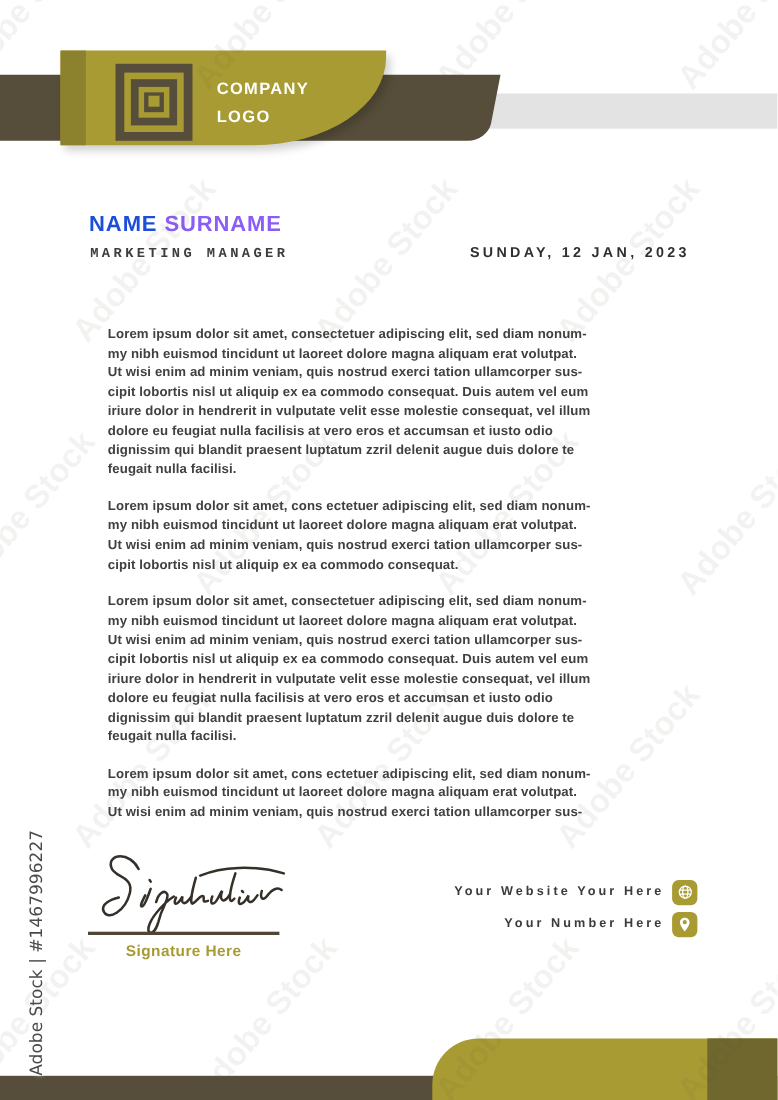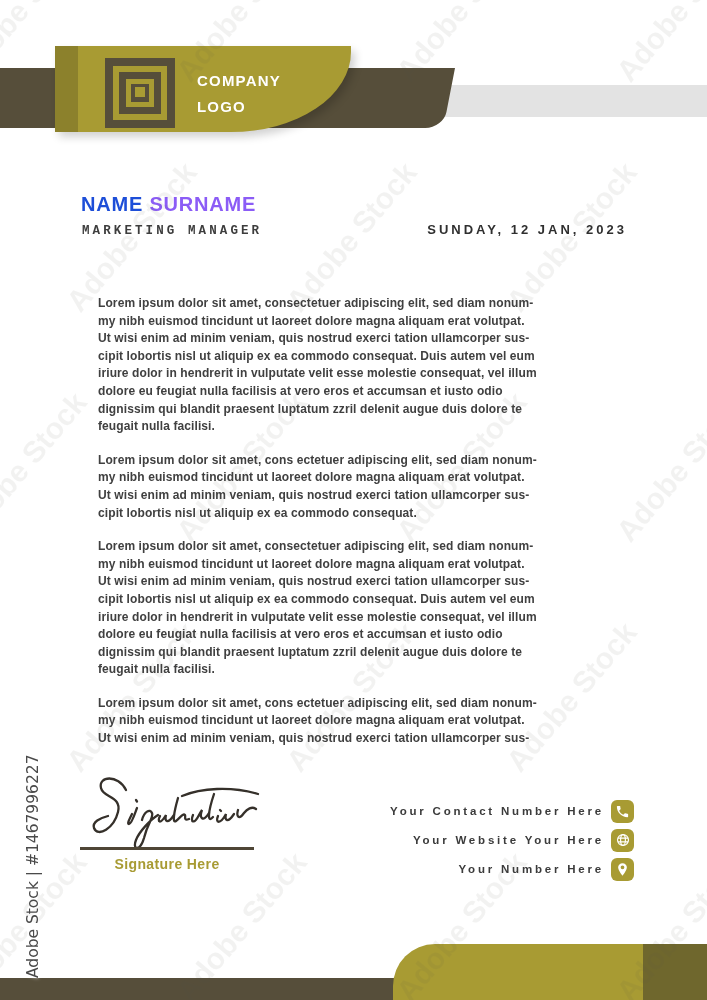--- a/index.html
+++ b/index.html
@@ -129,28 +129,20 @@
       <path d="M132 48 C129 55 134 57 140 46 C138 53 142 55 148 46"></path>
       <path d="M152 42 C150 49 153 52 158 45 C161 41 166 38 170 41"></path>
       <path d="M96 28 C115 20 145 18 172 26"></path>
     </g>
   </svg>
   <div class="sig-line"></div>
   <div class="sig-label">Signature Here</div>
 
   <div class="contact">
     <div class="contact-row">
-      <span class="label">Your Contact Number Here</span>
-      <span class="cicon">
-        <svg width="15" height="15" viewBox="0 0 24 24">
-          <path fill="#ffffff" d="M6.62 10.79c1.44 2.83 3.76 5.14 6.59 6.59l2.2-2.2c.27-.27.67-.36 1.02-.24 1.12.37 2.33.57 3.57.57.55 0 1 .45 1 1V20c0 .55-.45 1-1 1-9.39 0-17-7.61-17-17 0-.55.45-1 1-1h3.5c.55 0 1 .45 1 1 0 1.25.2 2.45.57 3.57.11.35.03.74-.25 1.02l-2.2 2.2z"></path>
-        </svg>
-      </span>
-    </div>
-    <div class="contact-row">
       <span class="label">Your Website Your Here</span>
       <span class="cicon">
         <svg width="16" height="16" viewBox="0 0 24 24" fill="none" stroke="#ffffff" stroke-width="1.8">
           <circle cx="12" cy="12" r="8.2"></circle>
           <ellipse cx="12" cy="12" rx="3.6" ry="8.2"></ellipse>
           <path d="M4.4 9.3h15.2M4.4 14.7h15.2"></path>
         </svg>
       </span>
     </div>
     <div class="contact-row">

